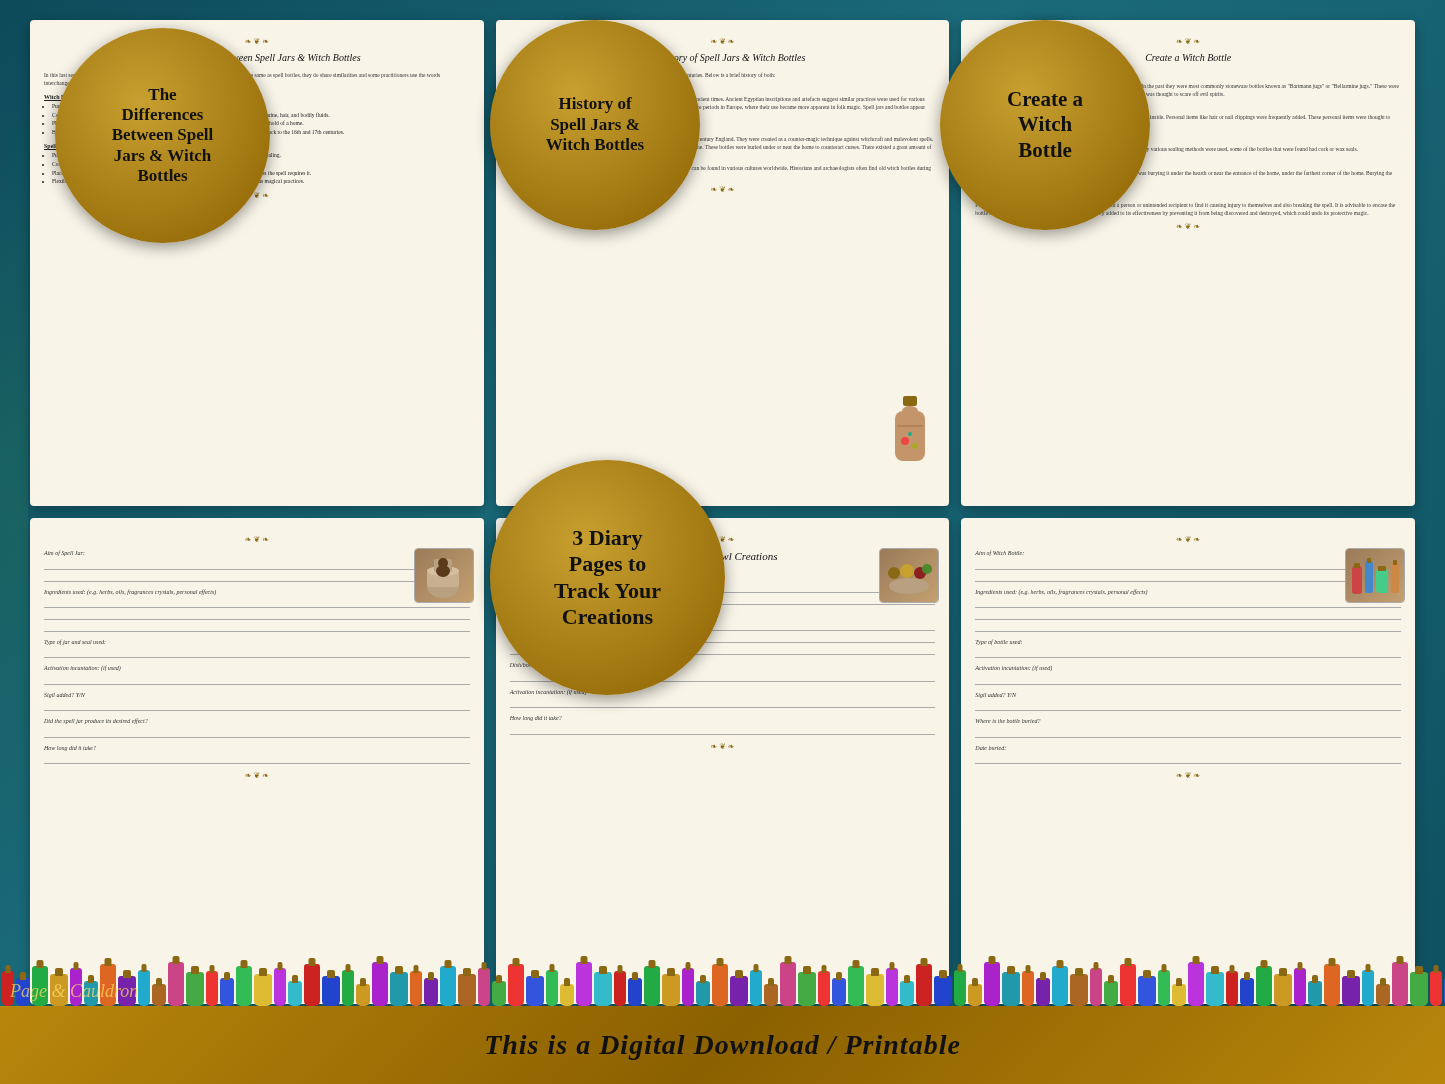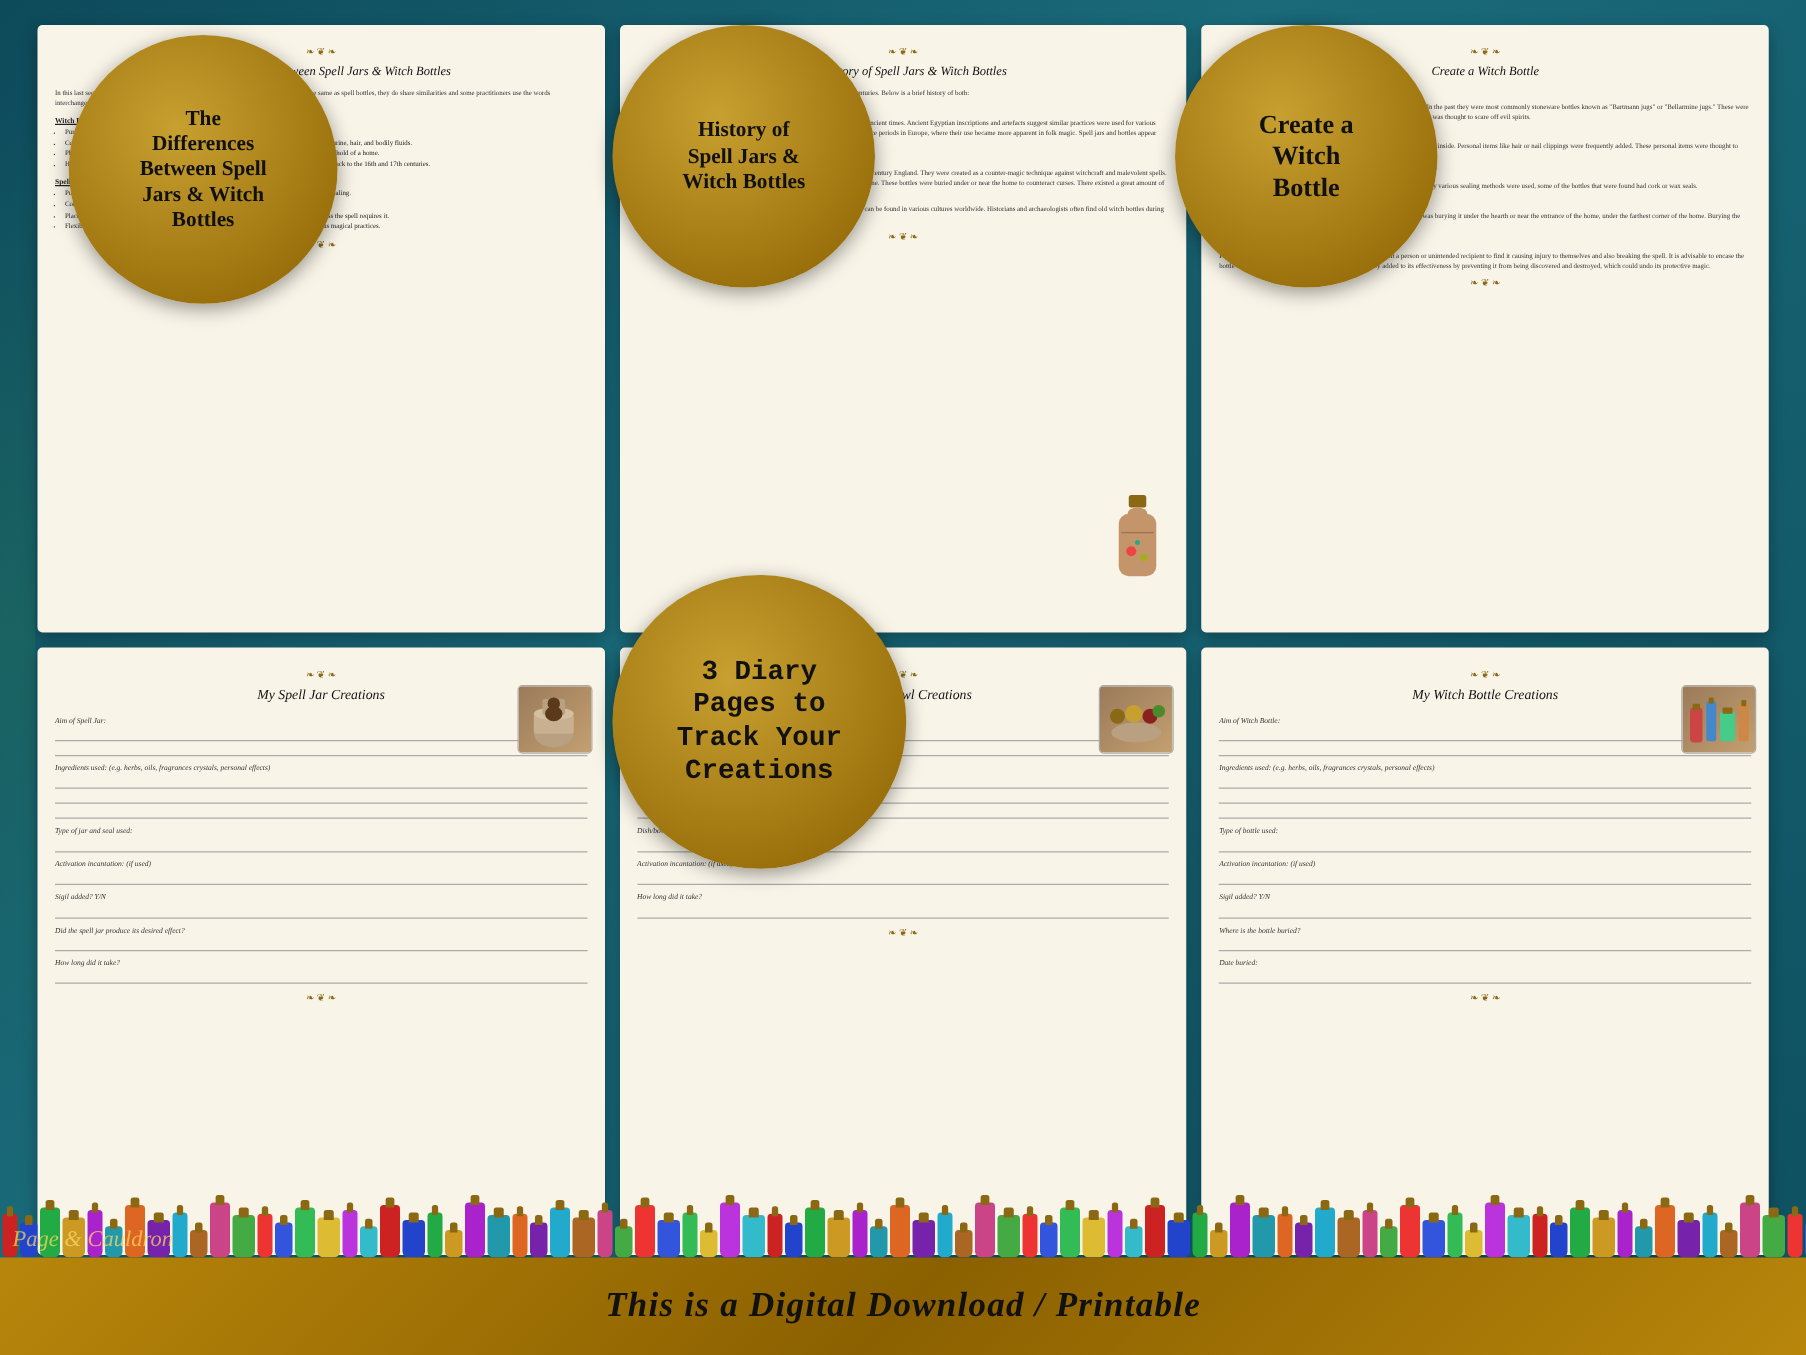--- a/index.html
+++ b/index.html
@@ -283,21 +283,20 @@
       <div class="doc-text">Traditionally, once a witch bottle was created, it was buried. The location was burying it under the hearth or near the entrance of the home, under the farthest corner of the home. Burying the bottle was believed to prevent it from being found.</div>
       <div class="doc-section-title">Caution:</div>
       <div class="doc-text">Please be mindful when creating a witch bottle - you don't want a person or unintended recipient to find it causing injury to themselves and also breaking the spell. It is advisable to encase the bottle in a box before you properly concealed. The secrecy added to its effectiveness by preventing it from being discovered and destroyed, which could undo its protective magic.</div>
       <div class="ornament">❧ ❦ ❧</div>
     </div>
   </div>
 
   <div class="doc-card">
     <div class="doc-content">
       <div class="ornament">❧ ❦ ❧</div>
-      <div class="diary-title">My Spell Jar Creations</div>
 
       <div class="thumb">
         <div class="thumb-inner">
           <svg width="55" height="50" viewBox="0 0 55 50">
             <ellipse cx="27" cy="35" rx="16" ry="12" fill="#b8a080"></ellipse>
             <rect x="11" y="20" width="32" height="16" rx="3" fill="#c8b090"></rect>
             <ellipse cx="27" cy="20" rx="16" ry="5" fill="#d4c0a0"></ellipse>
             <rect x="18" y="8" width="18" height="13" rx="2" fill="#b8a080"></rect>
 
             <circle cx="27" cy="12" r="5" fill="#5a3a1a"></circle>
@@ -379,21 +378,20 @@
         <div class="diary-label">How long did it take?</div>
         <div class="diary-line"></div>
       </div>
       <div class="ornament">❧ ❦ ❧</div>
     </div>
   </div>
 
   <div class="doc-card">
     <div class="doc-content">
       <div class="ornament">❧ ❦ ❧</div>
-      <div class="diary-title">My Witch Bottle Creations</div>
 
       <div class="thumb">
         <div class="thumb-inner">
           <svg width="55" height="50" viewBox="0 0 55 50">
             <rect x="5" y="15" width="10" height="28" rx="3" fill="#cc4444"></rect>
             <rect x="18" y="10" width="8" height="32" rx="2" fill="#4488cc"></rect>
             <rect x="29" y="18" width="12" height="24" rx="3" fill="#44cc88"></rect>
             <rect x="44" y="12" width="8" height="30" rx="2" fill="#cc8844"></rect>
 
             <rect x="7" y="12" width="6" height="5" rx="1" fill="#8B6914"></rect>
@@ -452,21 +450,21 @@
   </div>
 </div>
 
 <div class="circle-badge" style="width:210px;height:210px;top:20px;left:940px;">
   <div class="badge-text" style="font-size:21px;">
     Create a<br>Witch<br>Bottle
   </div>
 </div>
 
 <div class="circle-badge" style="width:235px;height:235px;top:460px;left:490px;">
-  <div class="badge-text" style="font-size:22px;font-family:Liberation Mono, monospace;">
+  <div class="badge-text" style="font-size:22px;">
     3 Diary<br>Pages to<br>Track Your<br>Creations
   </div>
 </div>
 
 <div style="position:absolute;bottom:78px;left:0;right:0;height:45px;display:flex;align-items:flex-end;gap:3px;padding:0 5px;z-index:6;overflow:hidden;">
   <svg width="1445" height="45" viewBox="0 0 1445 45">
 
     <defs>
       <radialGradient id="rb1" cx="40%" cy="30%">
           <stop offset="0%" stop-color="#ff8888"></stop>

